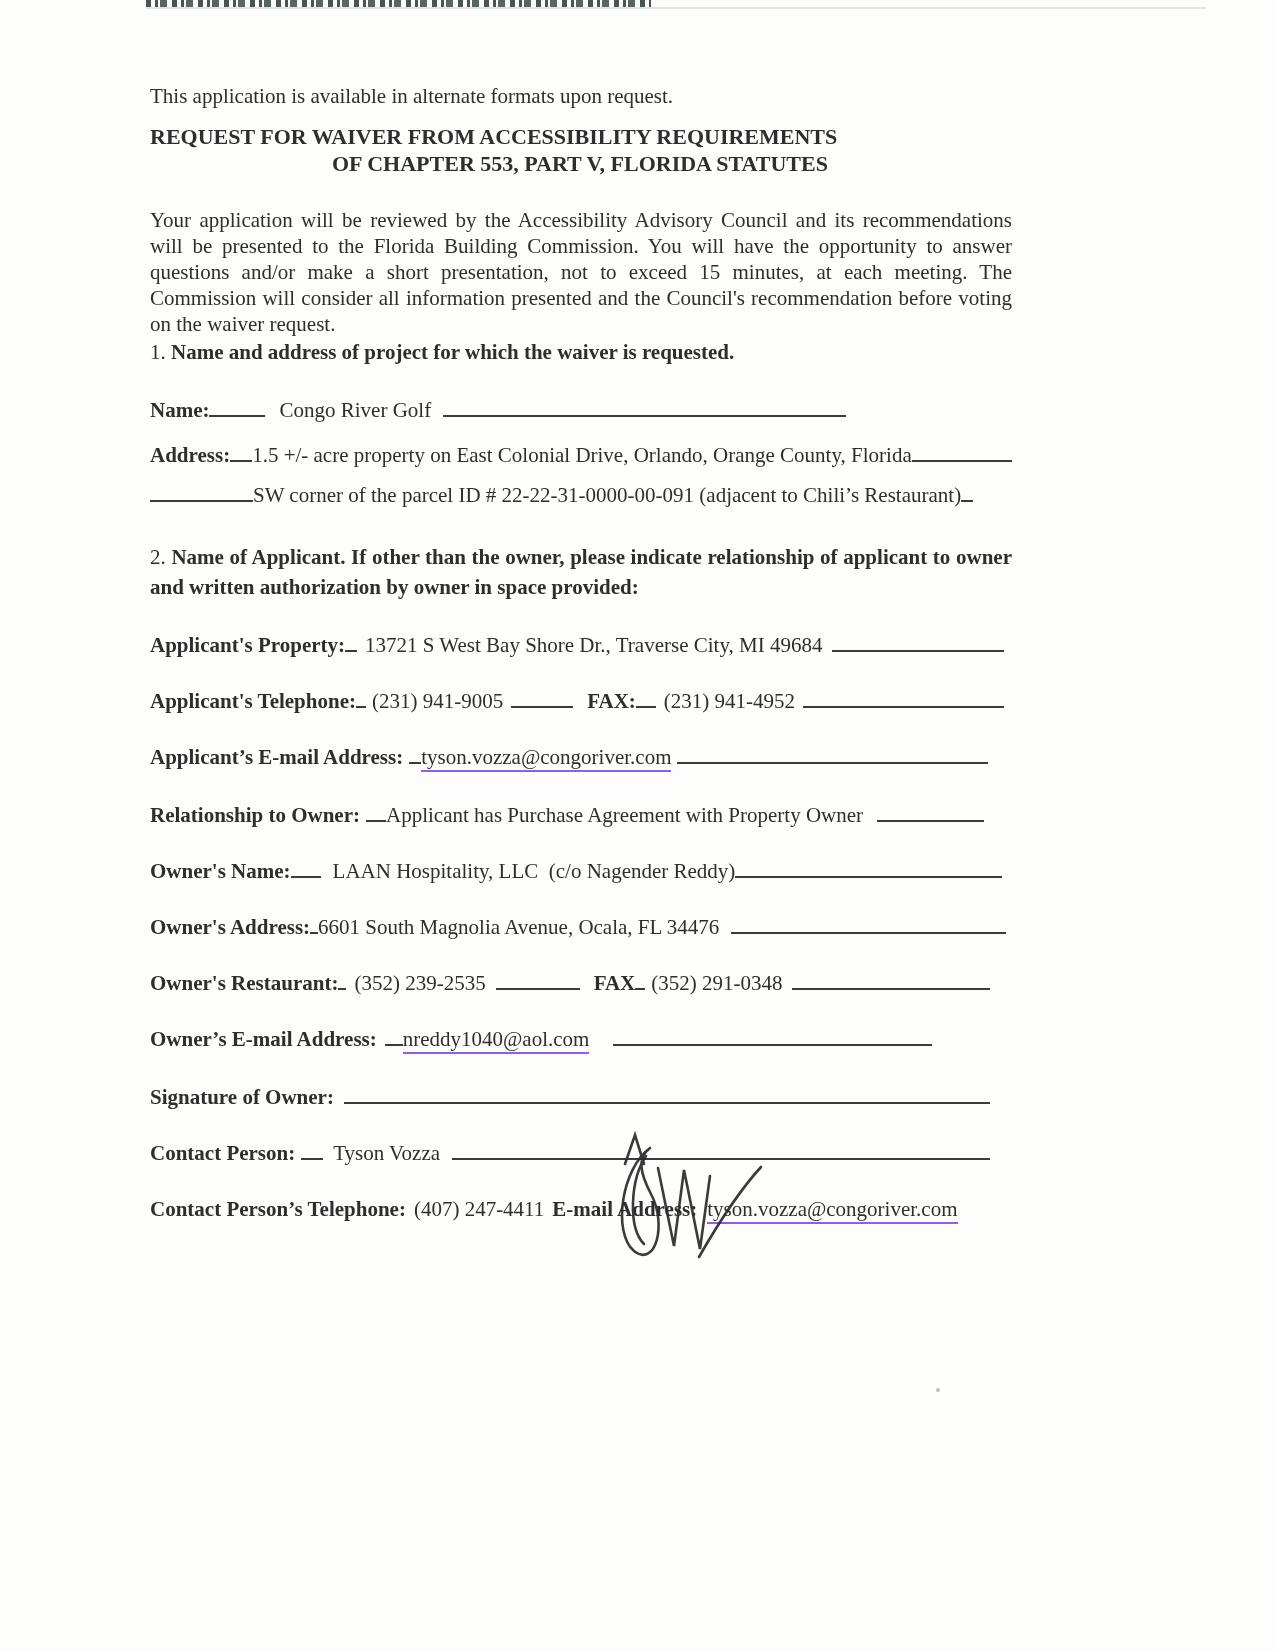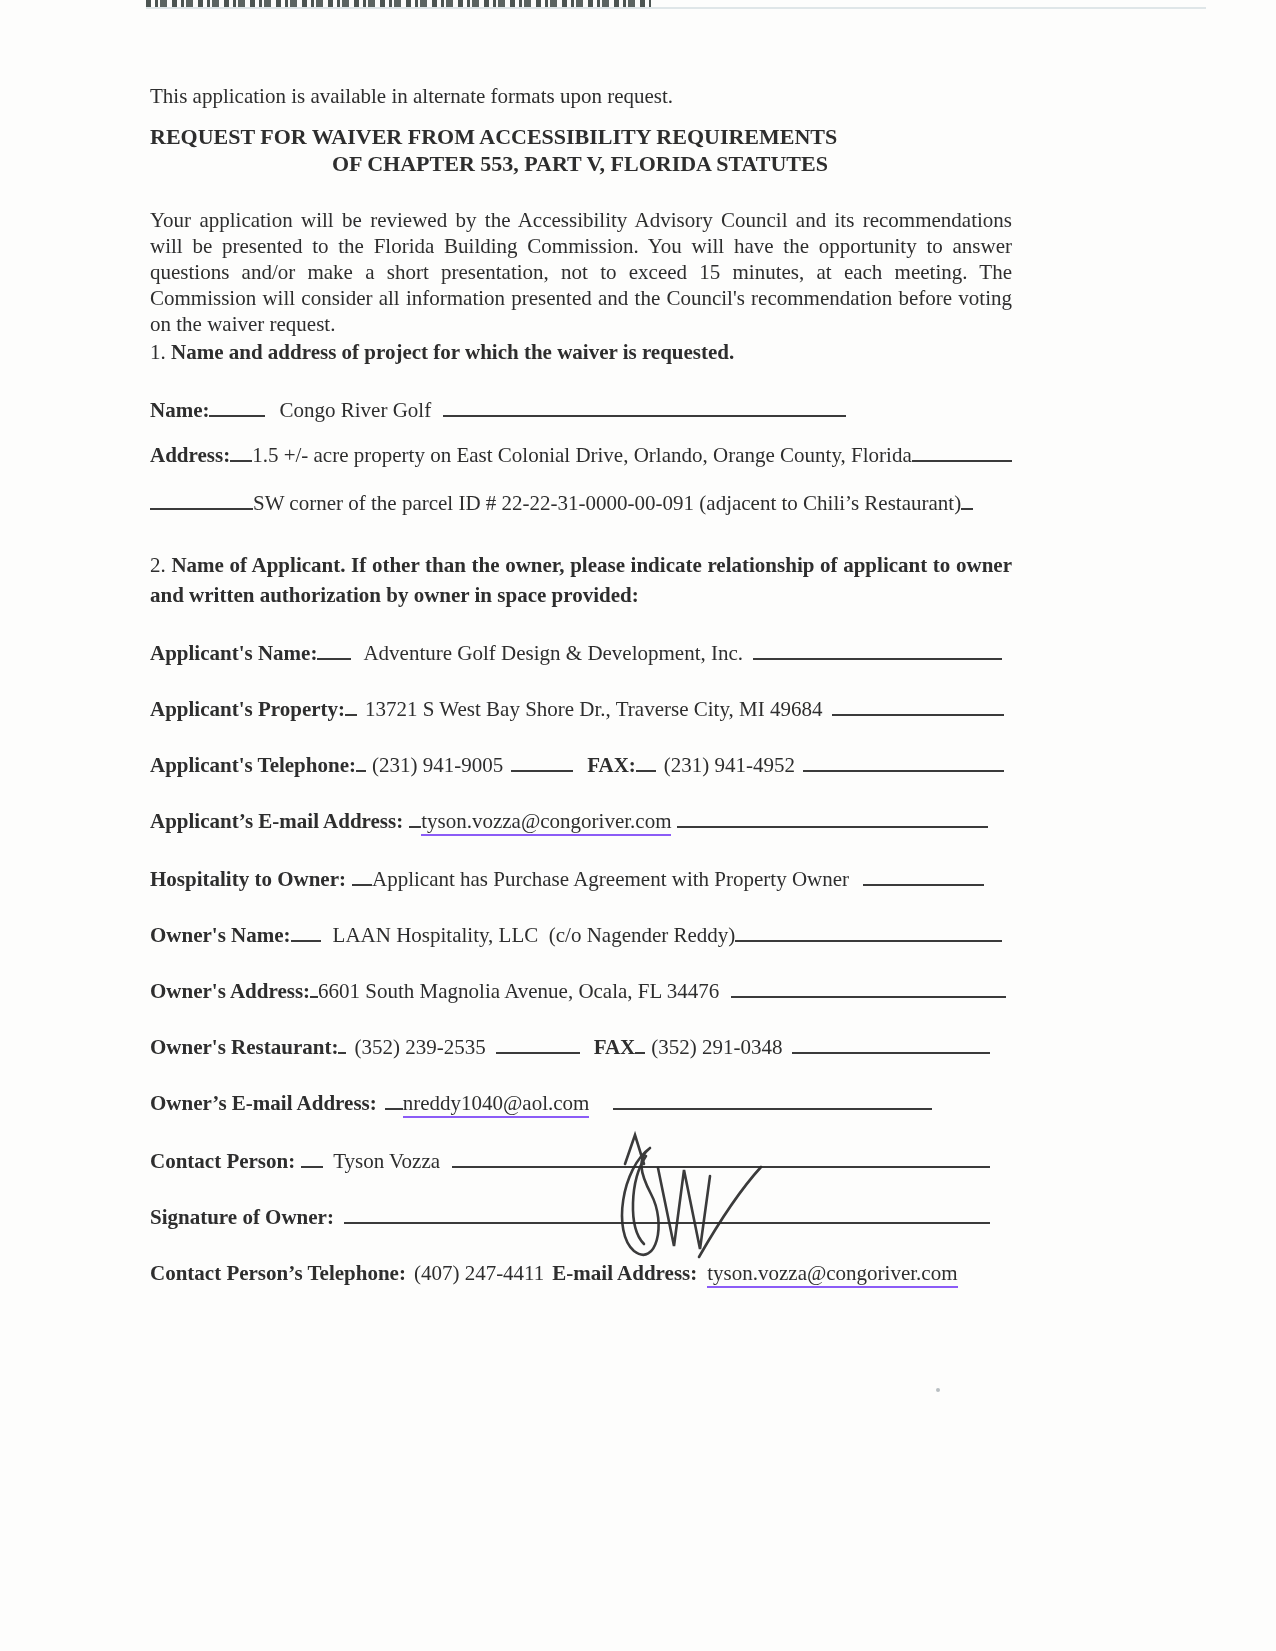--- a/index.html
+++ b/index.html
@@ -80,36 +80,30 @@
       <span class="seg val" style="padding-left:14px;padding-right:12px">Congo River Golf</span>
       <span class="bl fill" style="margin-right:166px"></span>
     </div>
 
     <div class="row" style="margin-top:20px">
       <span class="seg lbl">Address:</span>
       <span class="bl" style="width:22px"></span>
       <span class="seg val">1.5 +/- acre property on East Colonial Drive, Orlando, Orange County, Florida</span>
       <span class="bl fill"></span>
     </div>
-    <div class="row" style="margin-top:23px">
+    <div class="row" style="margin-top:15px">
       <span class="bl" style="width:103px"></span>
       <span class="seg val">SW corner of the parcel ID # 22-22-31-0000-00-091 (adjacent to Chili’s Restaurant)</span>
       <span class="bl" style="width:12px"></span>
     </div>
 
     <div class="heading" style="margin-top:34px">
       <span class="num">2. </span><b>Name of Applicant. If other than the owner, please indicate relationship of applicant to owner and written authorization by owner in space provided:</b>
     </div>
 
-    <div class="row">
-      <span class="seg lbl">Applicant's Name:</span>
-      <span class="bl" style="width:34px"></span>
-      <span class="seg val" style="padding-left:12px;padding-right:10px">Adventure Golf Design &amp; Development, Inc.</span>
-      <span class="bl fill" style="margin-right:10px"></span>
-    </div>
 
     <div class="row">
       <span class="seg lbl">Applicant's Property:</span>
       <span class="bl" style="width:12px"></span>
       <span class="seg val" style="padding-left:8px;padding-right:10px">13721 S West Bay Shore Dr., Traverse City, MI 49684</span>
       <span class="bl fill" style="margin-right:8px"></span>
     </div>
 
     <div class="row">
       <span class="seg lbl">Applicant's Telephone:</span>
@@ -123,21 +117,21 @@
     </div>
 
     <div class="row">
       <span class="seg lbl">Applicant’s E-mail Address:</span>
       <span class="bl" style="width:12px;margin-left:6px"></span>
       <span class="seg val uv">tyson.vozza@congoriver.com</span>
       <span class="bl fill" style="margin-left:6px;margin-right:24px"></span>
     </div>
 
     <div class="row">
-      <span class="seg lbl">Hospitality to Owner:</span>
+      <span class="seg lbl">Relationship to Owner:</span>
       <span class="bl" style="width:20px;margin-left:6px"></span>
       <span class="seg val" style="padding-right:14px">Applicant has Purchase Agreement with Property Owner</span>
       <span class="bl fill" style="margin-right:28px"></span>
     </div>
 
     <div class="row">
       <span class="seg lbl">Owner's Name:</span>
       <span class="bl" style="width:30px"></span>
       <span class="seg val" style="padding-left:12px">LAAN Hospitality, LLC  (c/o Nagender Reddy)</span>
       <span class="bl fill" style="margin-right:10px"></span>
@@ -162,29 +156,29 @@
     </div>
 
     <div class="row">
       <span class="seg lbl">Owner’s E-mail Address:</span>
       <span class="bl" style="width:18px;margin-left:8px"></span>
       <span class="seg val uv">nreddy1040@aol.com</span>
       <span class="bl fill" style="margin-left:24px;margin-right:80px"></span>
     </div>
 
     <div class="row">
+      <span class="seg lbl">Signature of Owner:</span>
+      <span class="bl fill" style="margin-left:10px;margin-right:22px"></span>
+    </div>
+
+    <div class="row">
       <span class="seg lbl">Contact Person:</span>
       <span class="bl" style="width:22px;margin-left:6px"></span>
       <span class="seg val" style="padding-left:10px;padding-right:12px">Tyson Vozza</span>
       <span class="bl fill" style="margin-right:22px"></span>
-    </div>
-
-    <div class="row">
-      <span class="seg lbl">Signature of Owner:</span>
-      <span class="bl fill" style="margin-left:10px;margin-right:22px"></span>
     </div>
 
     <div class="row">
       <span class="seg lbl">Contact Person’s Telephone:</span>
       <span class="seg val" style="padding-left:8px;padding-right:8px">(407) 247-4411</span>
       <span class="seg lbl">E-mail Address:</span>
       <span class="seg val uv" style="margin-left:10px">tyson.vozza@congoriver.com</span>
     </div>
 
   </div>

